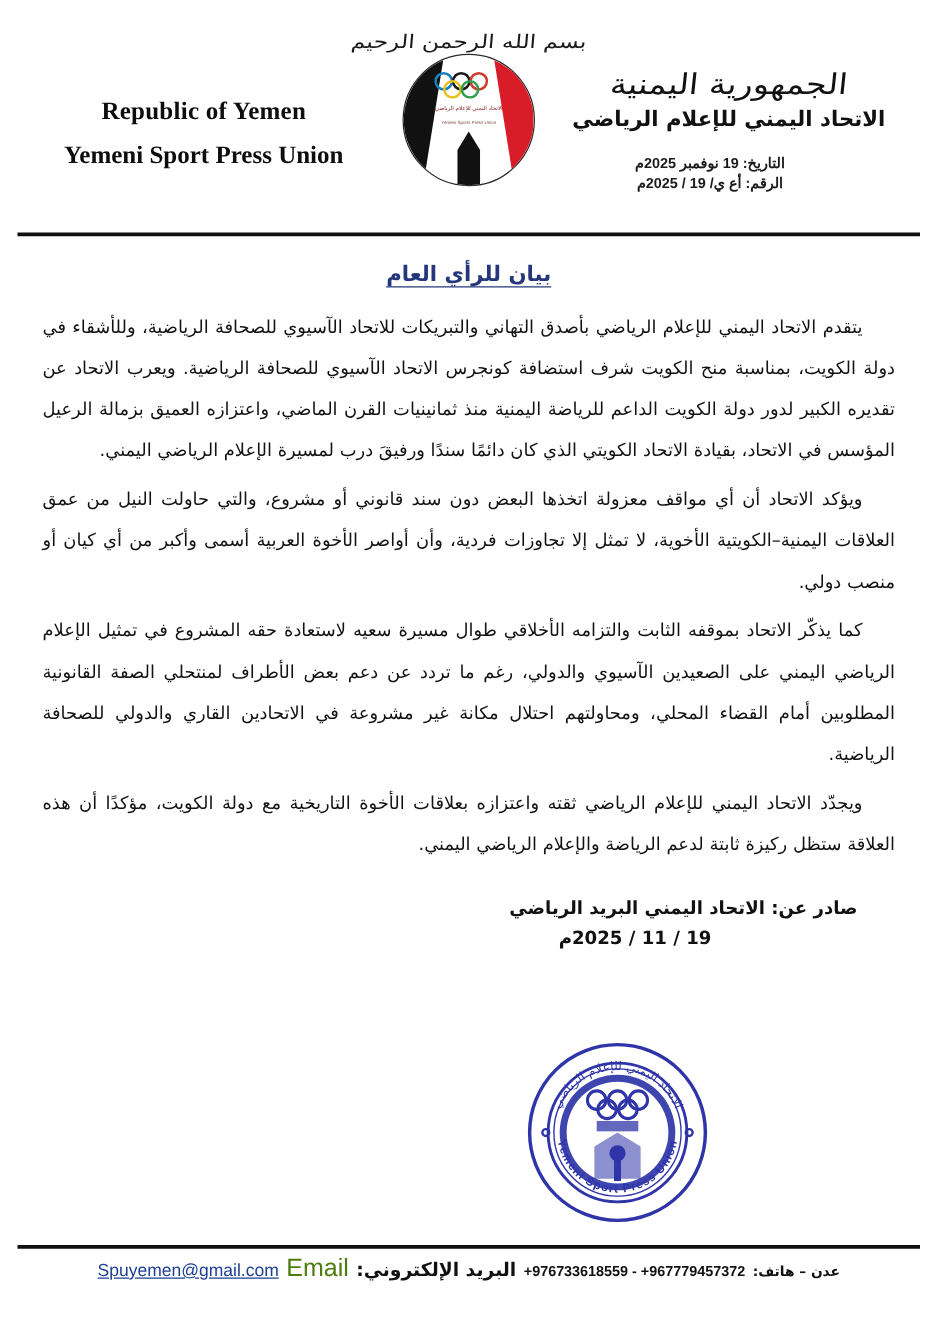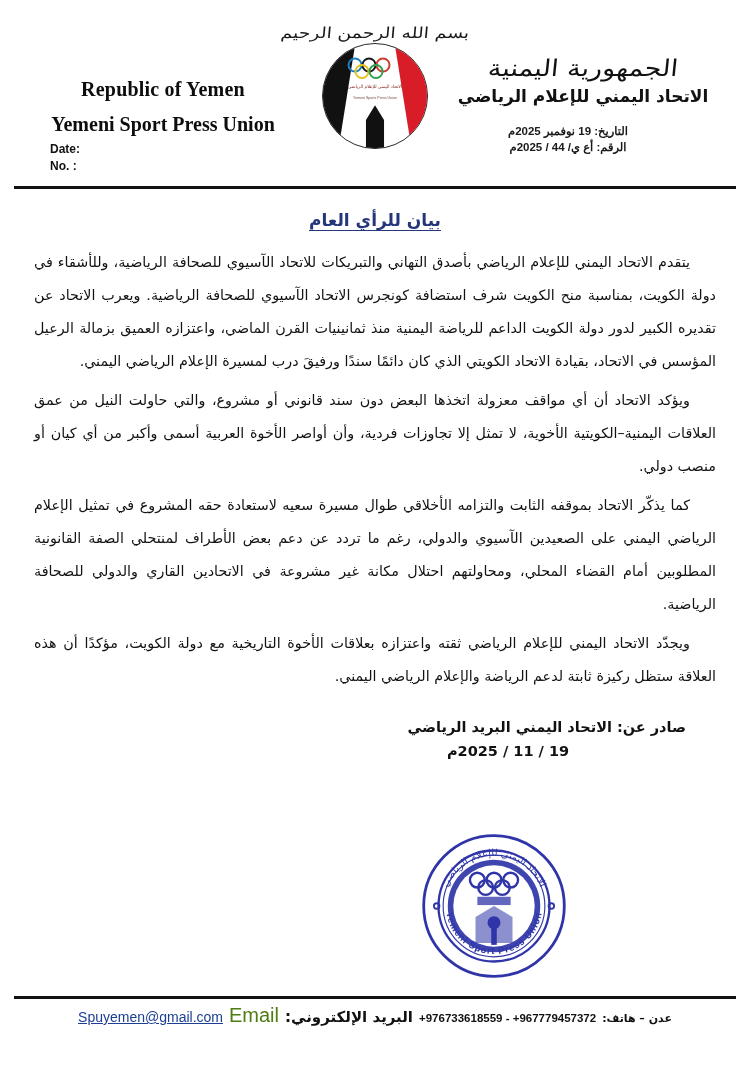--- a/index.html
+++ b/index.html
@@ -319,24 +319,20 @@
 </head>
 <body>
 
 <div class="page">
 
   <div class="letterhead">
 
     <div class="lh-left">
       <div class="country">Republic of Yemen</div>
       <div class="org">Yemeni Sport Press Union</div>
-      <div class="fields">
-        <div>Date:</div>
-        <div>No. :</div>
-      </div>
     </div>
 
     <div class="lh-center">
       <div class="basmala">بسم الله الرحمن الرحيم</div>
 
       <div class="emblem">
         <div class="flag-black"></div>
         <div class="flag-red"></div>
 
         <svg class="rings" viewBox="0 0 124 44">
@@ -358,21 +354,21 @@
           <rect x="16.5" y="30" width="7" height="26" fill="#111"></rect>
         </svg>
       </div>
     </div>
 
     <div class="lh-right">
       <div class="calligraphy">الجمهورية اليمنية</div>
       <div class="org-ar">الاتحاد اليمني للإعلام الرياضي</div>
       <div class="meta">
         <div>التاريخ:  19 نوفمبر  2025م</div>
-        <div>الرقم:  أع ي/ 44 / 2025م</div>
+        <div>الرقم:  أع ي/ 19 / 2025م</div>
       </div>
     </div>
   </div>
 
   <div class="rule-top"></div>
 
   <div class="doc-body">
 
     <div class="statement-title">بيان للرأي العام</div>
 

